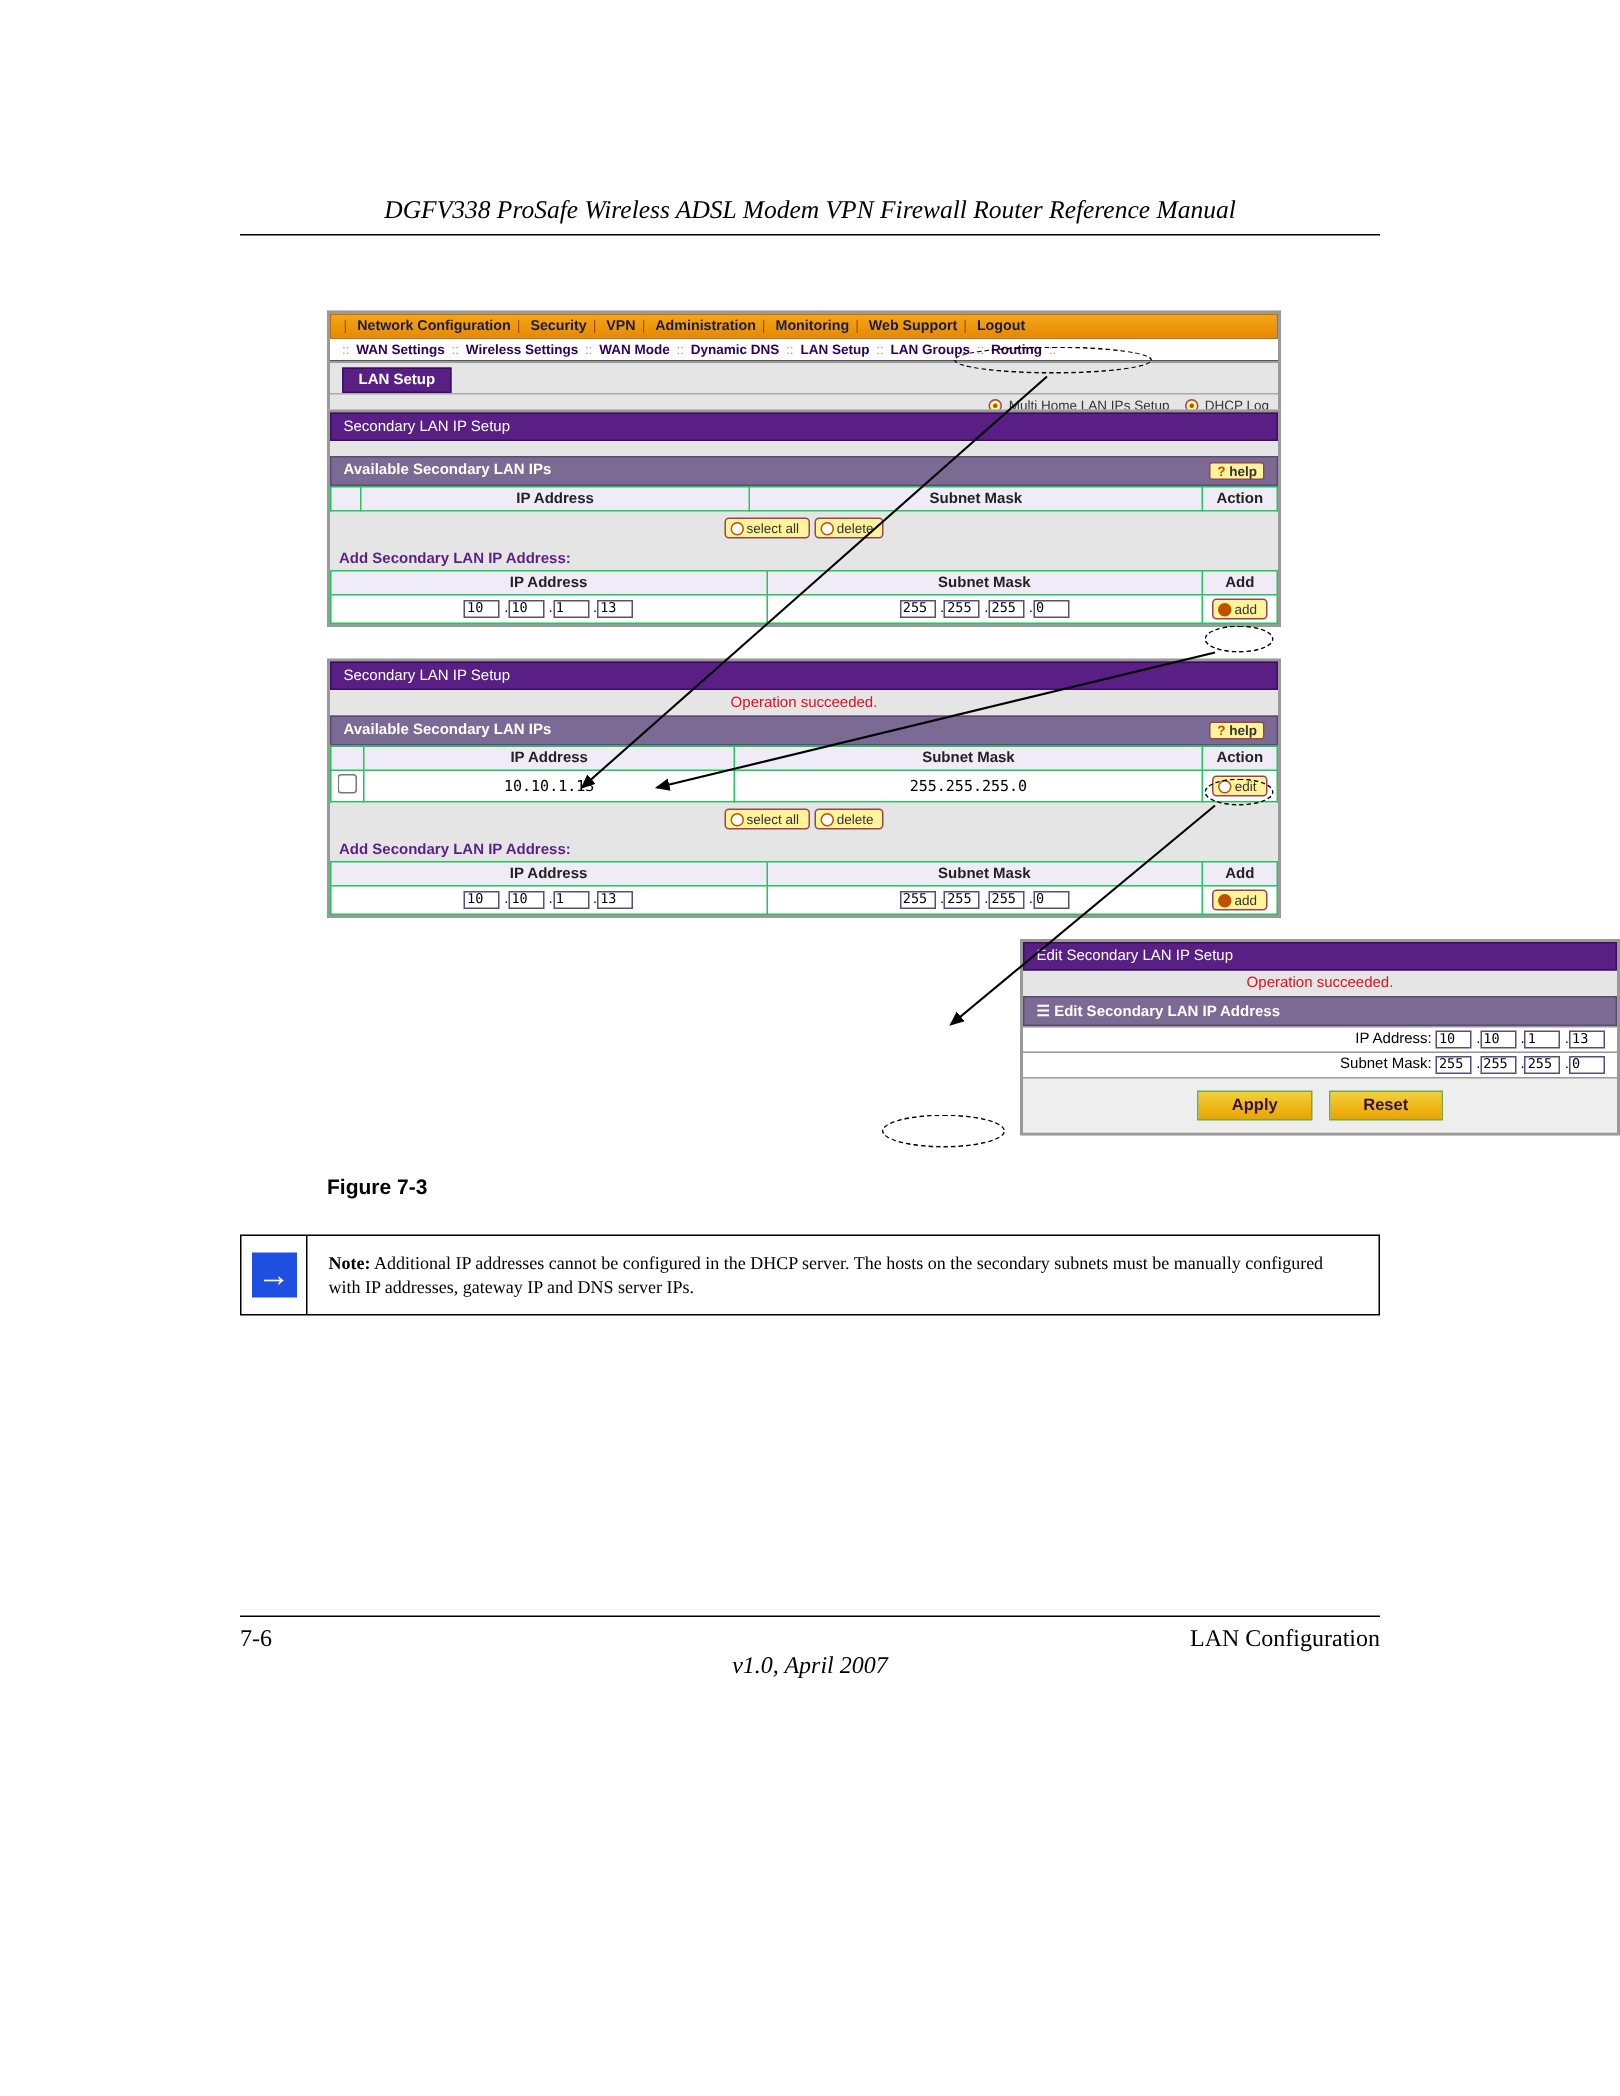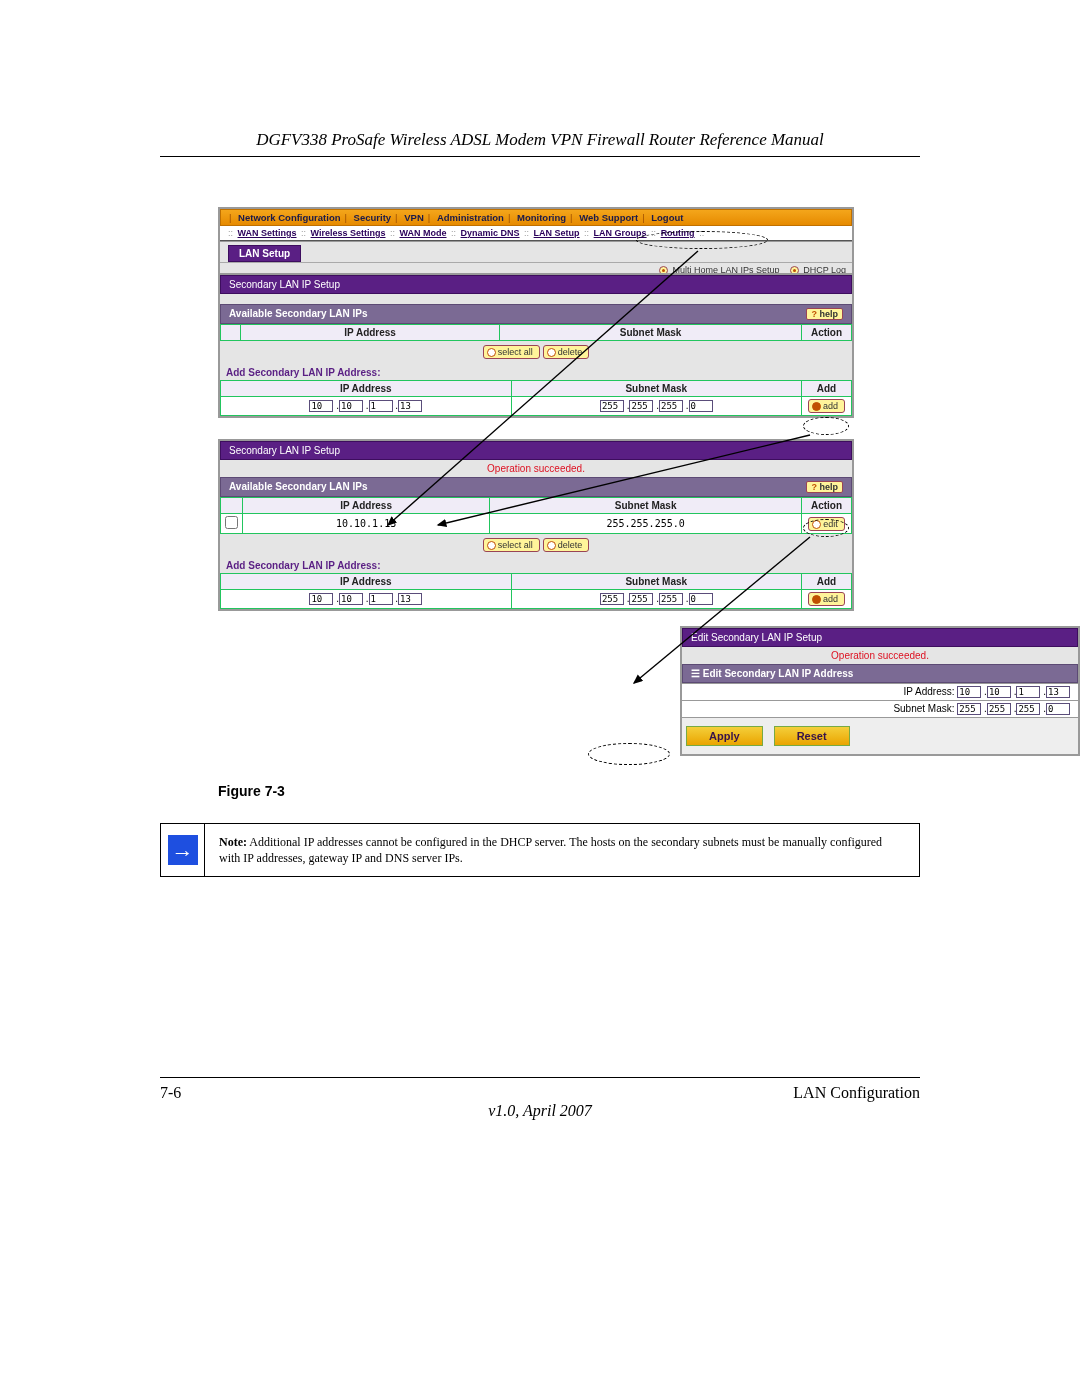--- a/index.html
+++ b/index.html
@@ -36,21 +36,21 @@
   }
   .topnav span { display:inline-block; padding: 0 2px; }
   .topnav .sep { color: #a05000; font-weight:normal; }
   .subnav {
     font-size: 9px;
     color: #2a005a;
     padding: 2px 6px;
     background: #fff;
     border-bottom: 1px solid #555;
   }
-  .subnav b { font-weight: bold; text-decoration: underline; }
+  .subnav b { font-weight: bold; }
   .subnav .sep2 { color:#999; padding:0 2px; }
   .tab-lan {
     display: inline-block;
     background: #5a1f84;
     color: #fff;
     font-size: 10px;
     font-weight: bold;
     padding: 2px 10px;
     border: 1px solid #3d0d5e;
     margin: 2px 0 0 4px;
@@ -105,21 +105,21 @@
   }
   .ip-inputs { display:inline-block; white-space:nowrap; }
   .status-msg { color:#d12; font-size:10px; text-align:center; padding:3px 0; }
   .panel3 { margin-left:230px; width:400px; }
   .edit-row { text-align:right; font-size:10px; padding:2px 8px; border-top:1px solid #999; background:#fff; }
   .edit-row label { display:inline-block; width:85px; }
   .big-btn {
     display:inline-block; background:linear-gradient(#f4cf3a,#eaa400); border:1px solid #7a4;
     font-size:11px; font-weight:bold; color:#36124a; padding:3px 22px; margin:4px 4px;
   }
-  .btn-bar { border-top:1px solid #999; padding:4px 0; background:#eee;}
+  .btn-bar { text-align:center; border-top:1px solid #999; padding:4px 0; background:#eee;}
   .annot-ellipse {
     position:absolute; border:1.5px dashed #000; border-radius:50%;
   }
   .figure-wrap { position:relative; }
   svg.arrows { position:absolute; top:0; left:0; pointer-events:none; }
   .fig-caption { font-family:Arial; font-weight:bold; font-size:14px; margin:16px 0 24px 0; }
   .note-box {
     border:1px solid #000; display:flex; align-items:flex-start; margin-top:10px;
   }
   .note-icon {

